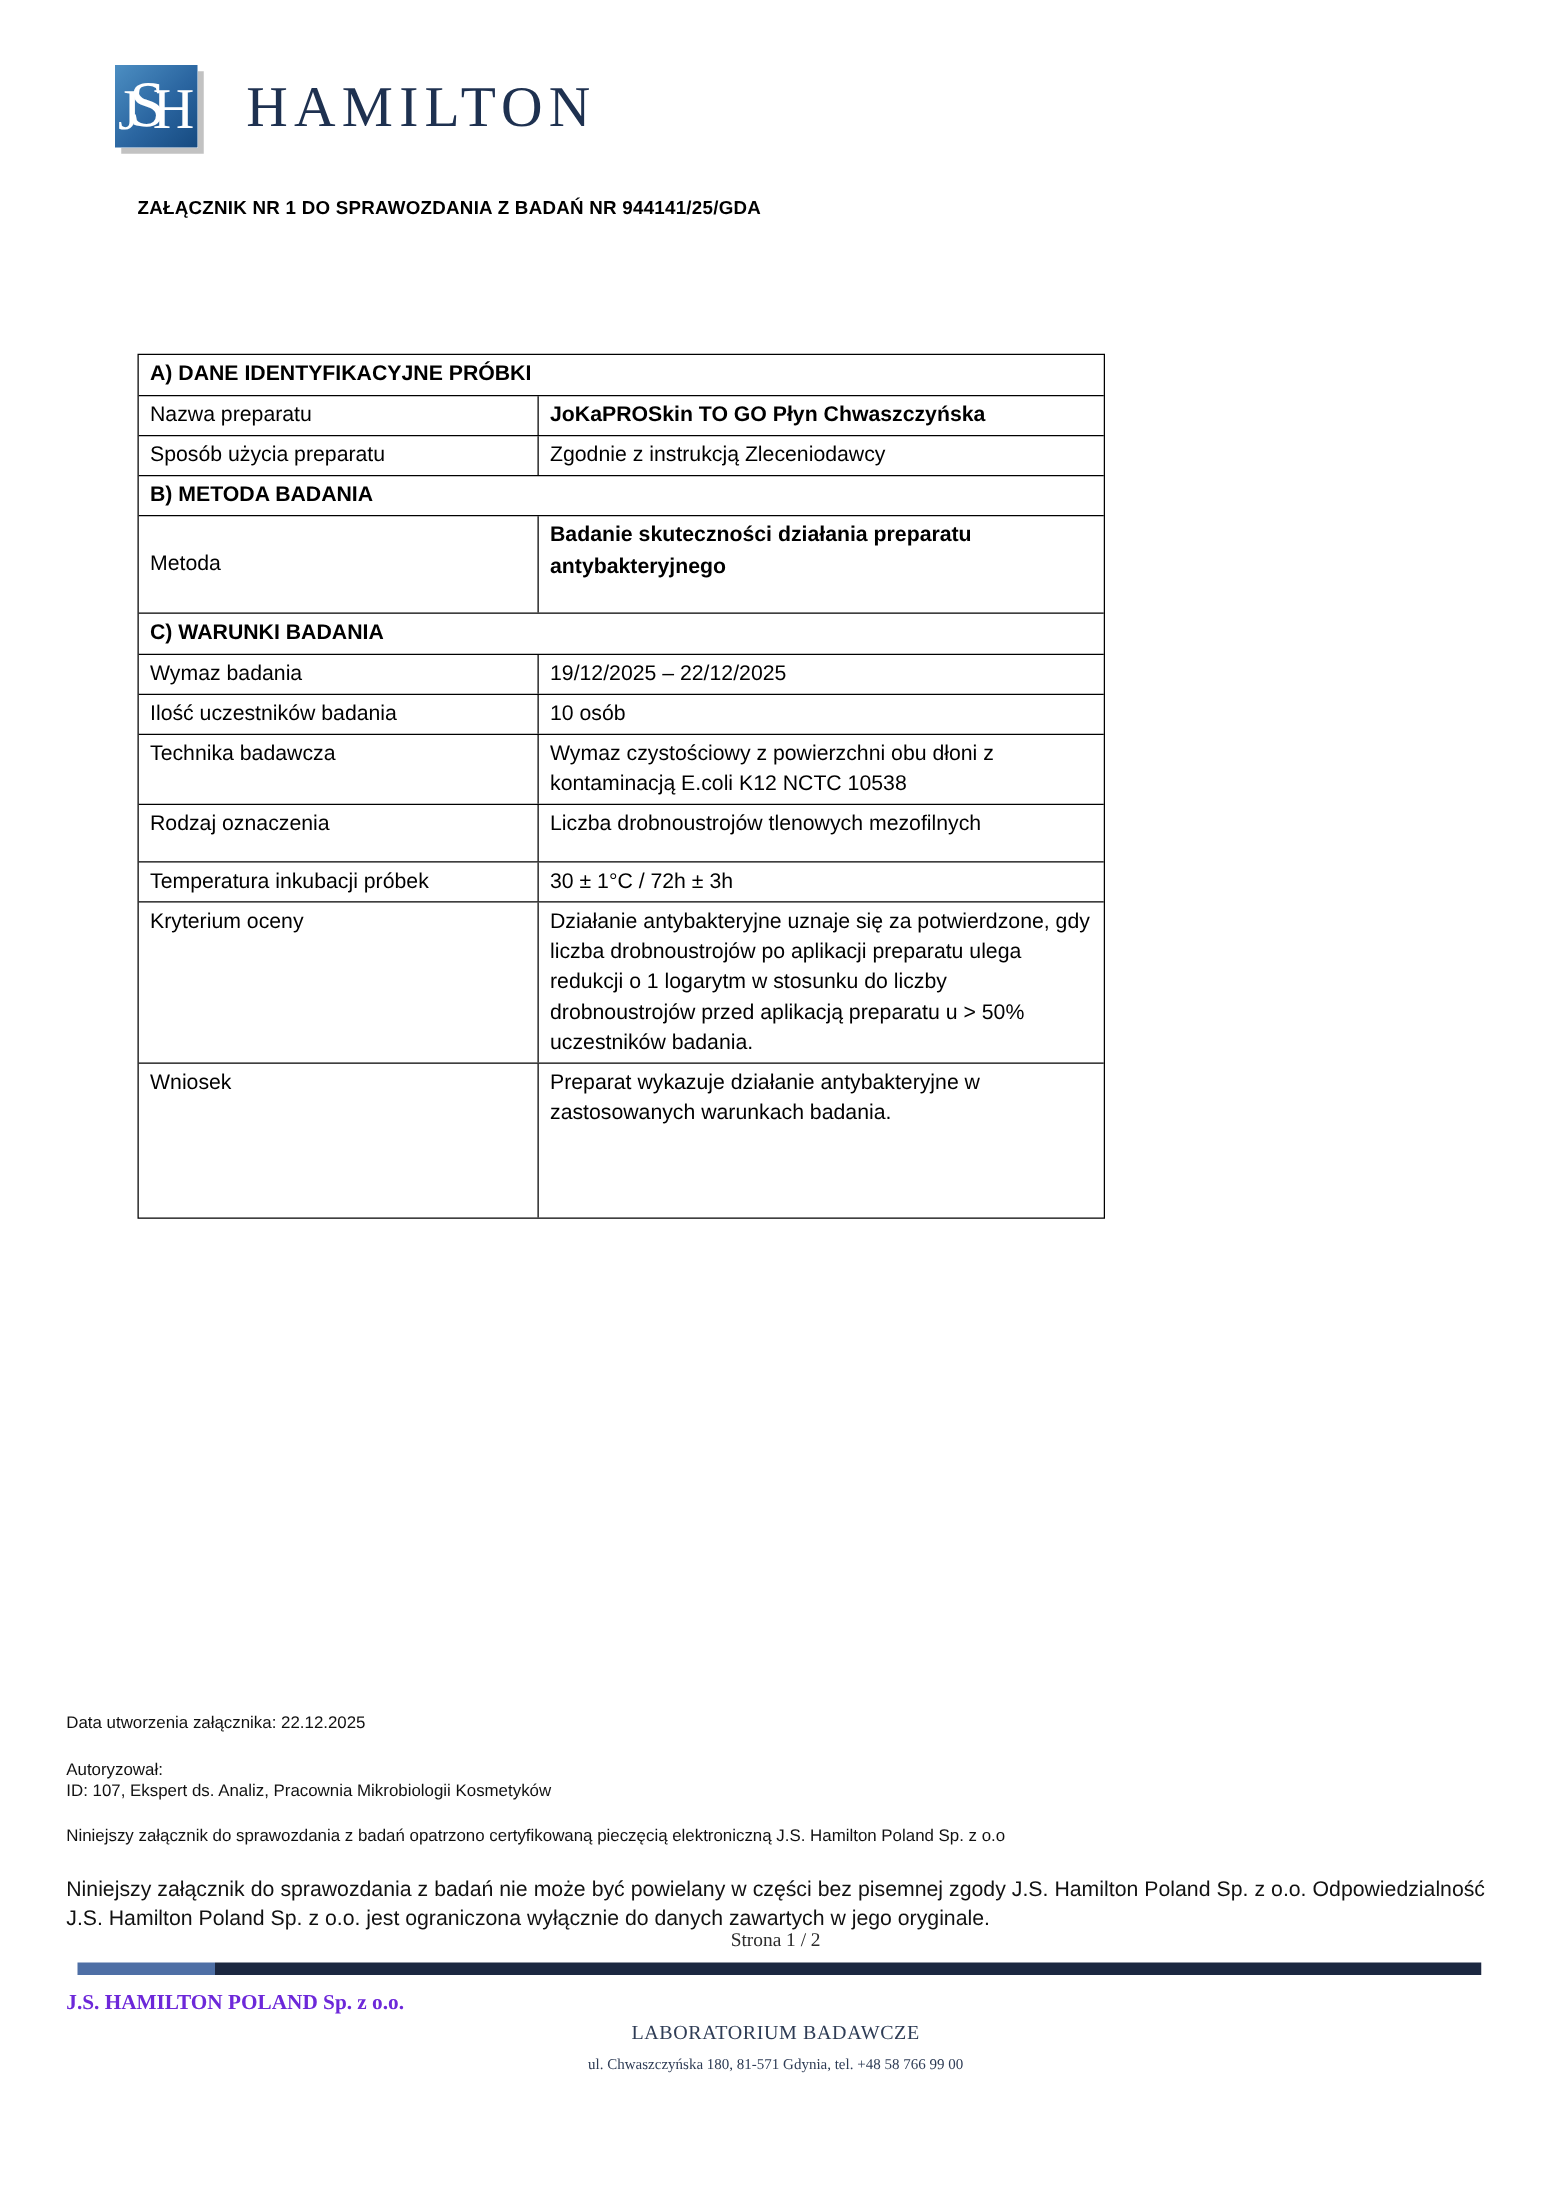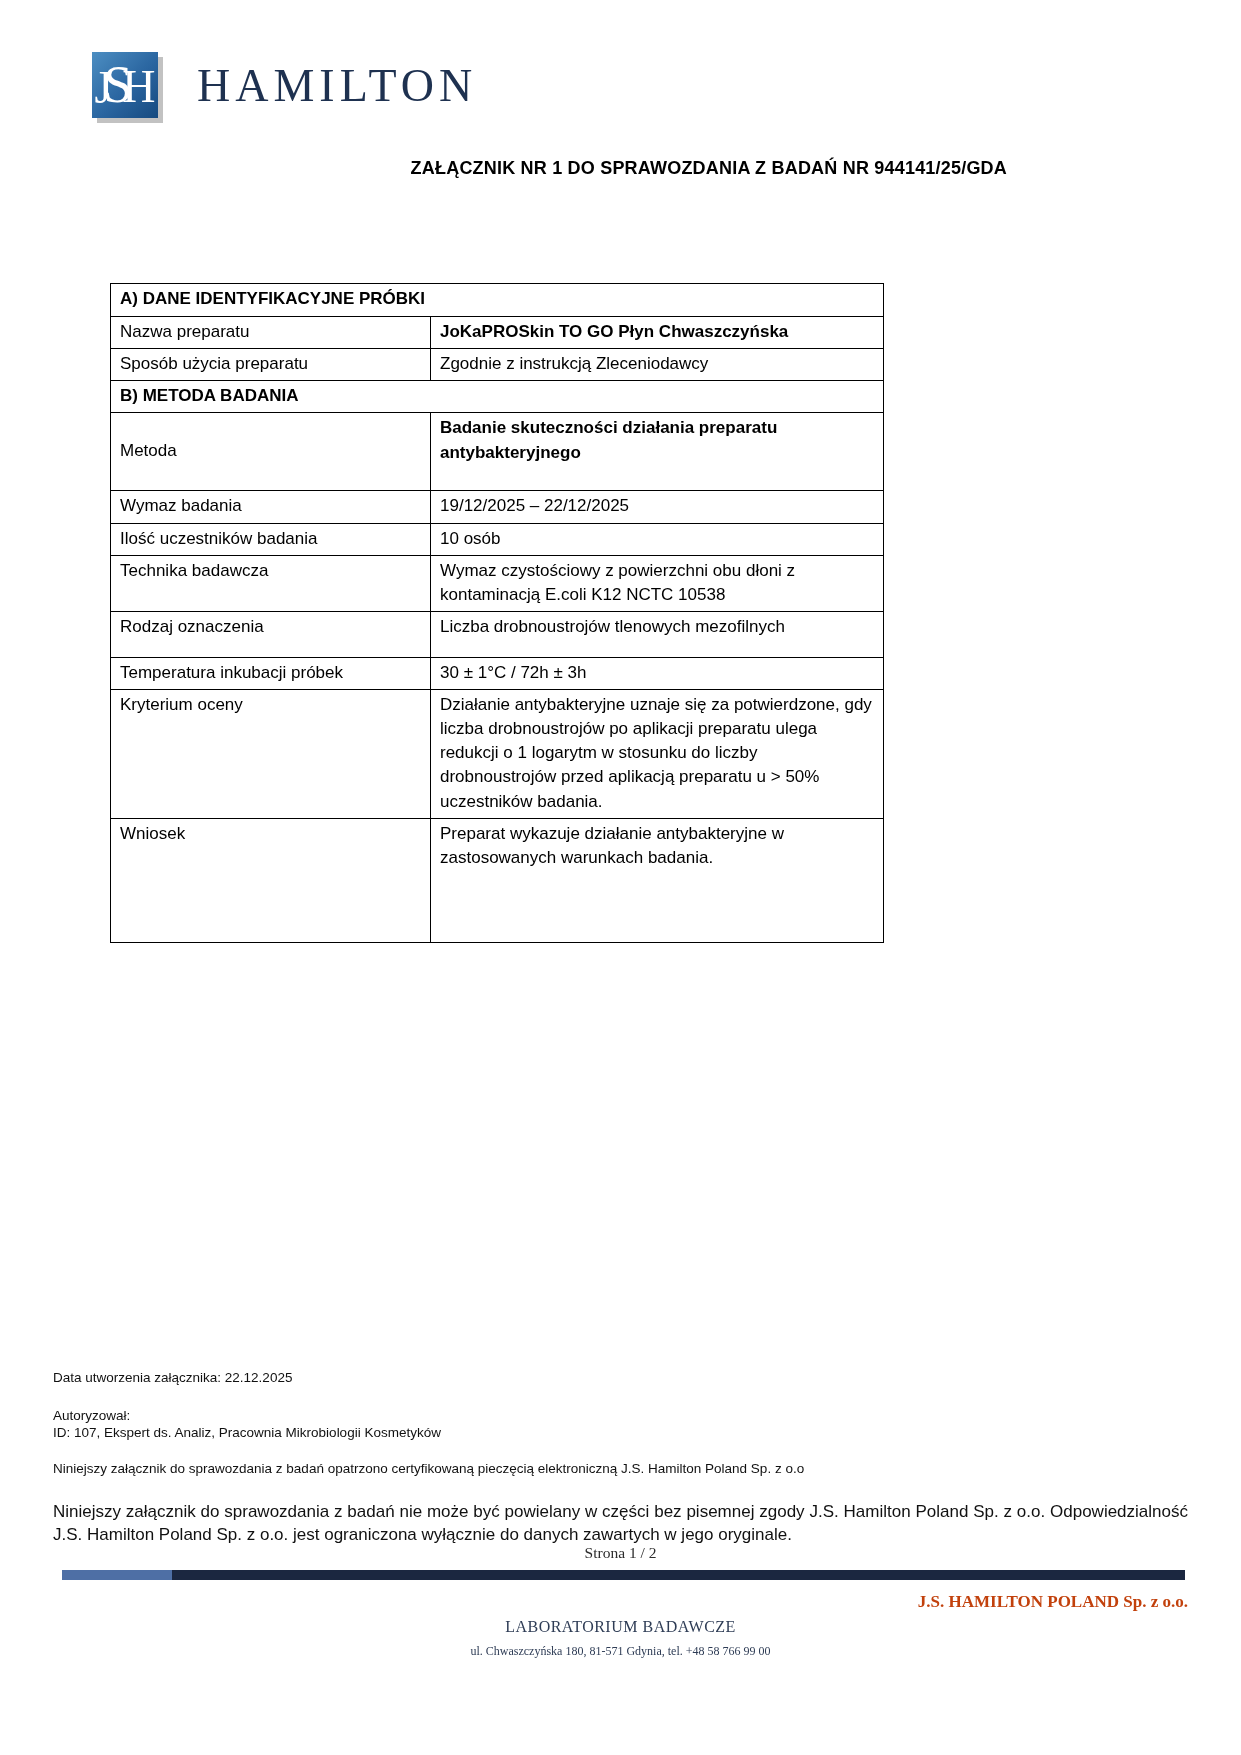--- a/index.html
+++ b/index.html
@@ -29,21 +29,21 @@
   .ls-s{font-size:52px;z-index:2;}
   .ls-h{font-size:46px;margin-left:-10px;position:relative;top:2px;}
   .wordmark{
     margin-left:39px;font-family:"Liberation Serif",serif;
     font-size:46px;letter-spacing:5px;color:var(--navy);font-weight:500;
   }
 
   
   .doc-title{
     position:absolute;left:110px;top:158px;width:897px;
-    text-align:right;font-size:18px;font-weight:bold;letter-spacing:.2px;
+    text-align:left;font-size:15px;font-weight:bold;letter-spacing:.2px;
   }
 
   
   .report-table{
     position:absolute;left:110px;top:283px;width:774px;
     border:1.6px solid #000;font-size:17px;line-height:1.42;
   }
   .trow{display:flex;border-top:1.5px solid #000;}
   .trow:first-child{border-top:none;}
   .cell{padding:3px 10px 4px 9px;}
@@ -60,22 +60,22 @@
   .ft{position:absolute;left:53px;right:53px;font-size:13.5px;color:#111;}
   .ft-created{top:1370px;}
   .ft-auth-label{top:1408px;}
   .ft-auth-by{top:1425px;}
   .ft-stamp{top:1461px;}
   .ft-disclaimer{top:1501px;font-size:17px;text-align:justify;line-height:1.35;color:#111;}
   .ft-page{top:1544px;text-align:center;font-family:"Liberation Serif",serif;font-size:15.5px;color:#2b2b2b;}
   .bar{position:absolute;top:1570px;height:10px;}
   .bar-light{left:62px;width:110px;background:var(--bar-light);}
   .bar-dark{left:172px;width:1013px;background:var(--bar-dark);}
-  .ft-company{top:1592px;text-align:right;font-family:"Liberation Serif",serif;
-    font-weight:bold;font-size:17px;color:#c2410c;}
+  .ft-company{top:1592px;text-align:left;font-family:"Liberation Serif",serif;
+    font-weight:bold;font-size:17px;color:#6d28d9;}
   .ft-dept{top:1618px;text-align:center;font-family:"Liberation Serif",serif;
     font-size:16px;color:#2e3c55;letter-spacing:.5px;}
   .ft-addr{top:1644px;text-align:center;font-family:"Liberation Serif",serif;
     font-size:12px;color:#2e3c55;}
 </style>
 </head>
 <body>
 
 <div class="page">
 
@@ -110,20 +110,23 @@
       <div class="cell">B) METODA BADANIA</div>
     </div>
 
     <div class="trow r-h78">
       <div class="cell lbl vcenter">Metoda</div>
       <div class="cell val bold-val">
         <div>Badanie skuteczności działania preparatu antybakteryjnego</div>
       </div>
     </div>
 
+    <div class="trow section r-h26">
+      <div class="cell">C) WARUNKI BADANIA</div>
+    </div>
 
     <div class="trow r-h27">
       <div class="cell lbl">Wymaz badania</div>
       <div class="cell val">19/12/2025 – 22/12/2025</div>
     </div>
 
     <div class="trow r-h27">
       <div class="cell lbl">Ilość uczestników badania</div>
       <div class="cell val">10 osób</div>
     </div>

